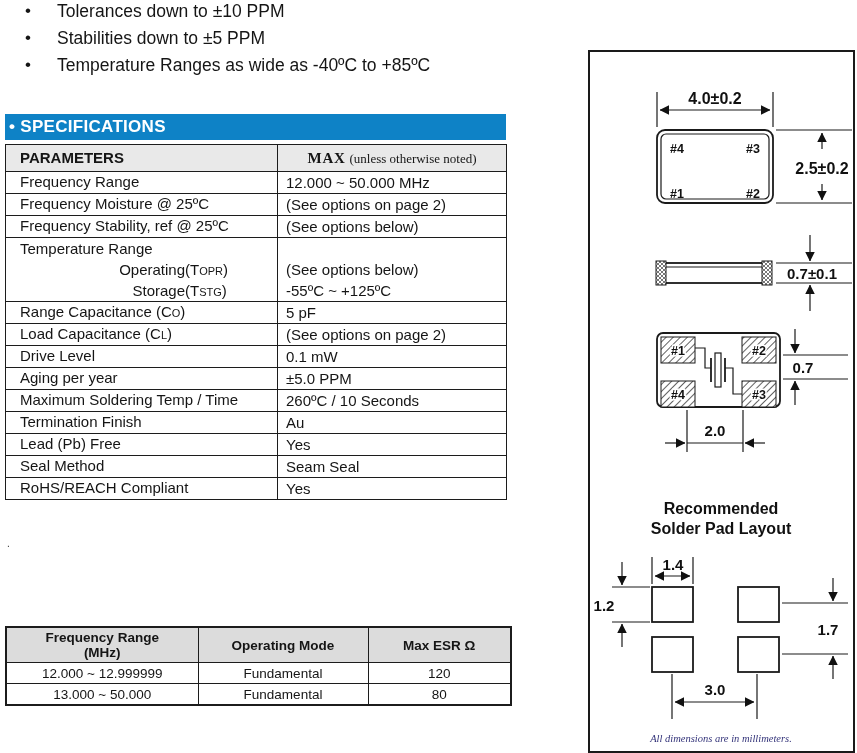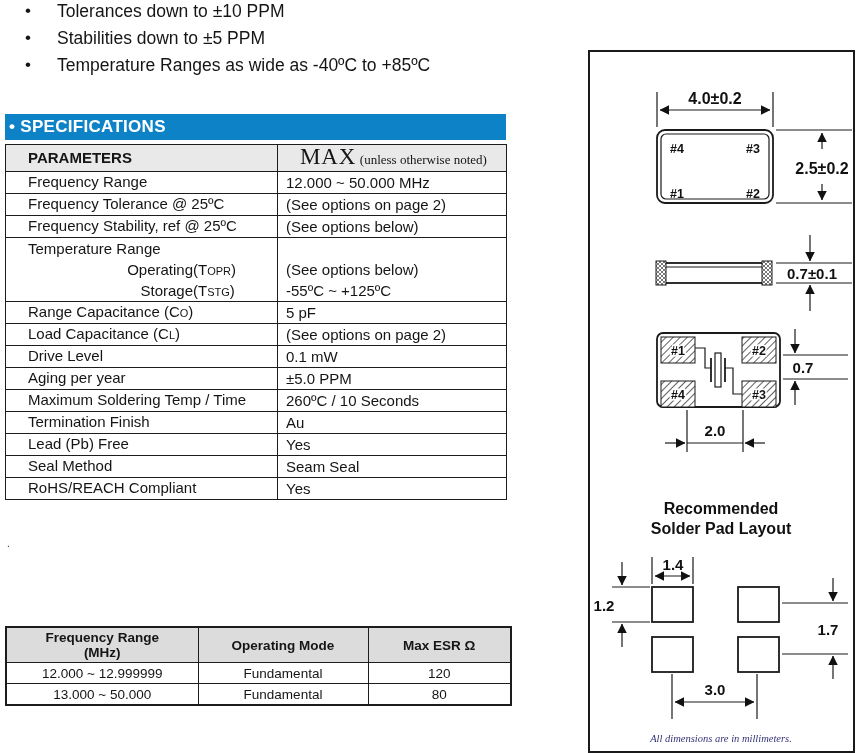--- a/index.html
+++ b/index.html
@@ -14,28 +14,28 @@
   .b-dot{width:32px;flex:0 0 32px;font-size:17px;}
   
   .spec-wrap{position:absolute;left:5px;top:114px;width:501px;}
   .spec-title{
     background:#0E82C6;color:#ffffff;font-weight:bold;font-size:17px;
     padding:3px 4px;letter-spacing:.3px;box-sizing:border-box;height:26px;
   }
   table{border-collapse:collapse;}
   .spec-table{width:501px;margin-top:4px;border:1.5px solid #1c1c1c;table-layout:fixed;}
   .spec-table td{
-    border:1px solid #1c1c1c;padding:0 22px;font-size:15px;line-height:20px;
+    border:1px solid #1c1c1c;padding:0 14px;font-size:15px;line-height:20px;
     height:20px;vertical-align:middle;overflow:hidden;white-space:nowrap;
   }
   .spec-table td.val{padding-left:8px;}
   .spec-table tr.head td{background:#E9E9E9;height:26px;}
   .param-h{font-weight:bold;font-size:16px;}
   .maxcell{text-align:center;font-family:"Liberation Serif",serif;}
-  .max{font-weight:normal;font-size:23px;letter-spacing:.8px;}
+  .max{font-weight:bold;font-size:15px;letter-spacing:.8px;}
   .maxnote{font-size:13px;}
   .sub{font-size:11px;}
   .tline{padding-left:62px;}
   .tlabel{display:inline-block;width:103px;text-align:right;}
   .tempcell div{height:21px;line-height:21px;}
   
   .stray{position:absolute;left:7px;top:538px;font-size:10px;color:#333;}
   
   .esr-table{position:absolute;left:5px;top:626px;width:505px;border:2px solid #1c1c1c;table-layout:fixed;}
   .esr-table th,.esr-table td{
@@ -91,21 +91,21 @@
         <td class="maxcell">
           <span class="max">MAX</span>
           <span class="maxnote">(unless otherwise noted)</span>
         </td>
       </tr>
       <tr>
         <td><span>Frequency Range</span><span class="sub"></span><span></span></td>
         <td class="val">12.000 ~ 50.000 MHz</td>
       </tr>
       <tr>
-        <td><span>Frequency Tolerance @ 25ºC</span><span class="sub"></span><span></span></td>
+        <td><span>Frequency Moisture @ 25ºC</span><span class="sub"></span><span></span></td>
         <td class="val">(See options on page 2)</td>
       </tr>
       <tr>
         <td><span>Frequency Stability, ref @ 25ºC</span><span class="sub"></span><span></span></td>
         <td class="val">(See options below)</td>
       </tr>
       <tr>
         <td class="tempcell">
           <div>Temperature Range</div>
           <div class="tline"><span class="tlabel">Operating</span><span><span>(T</span><span class="sub">OPR</span><span>)</span></span></div>

